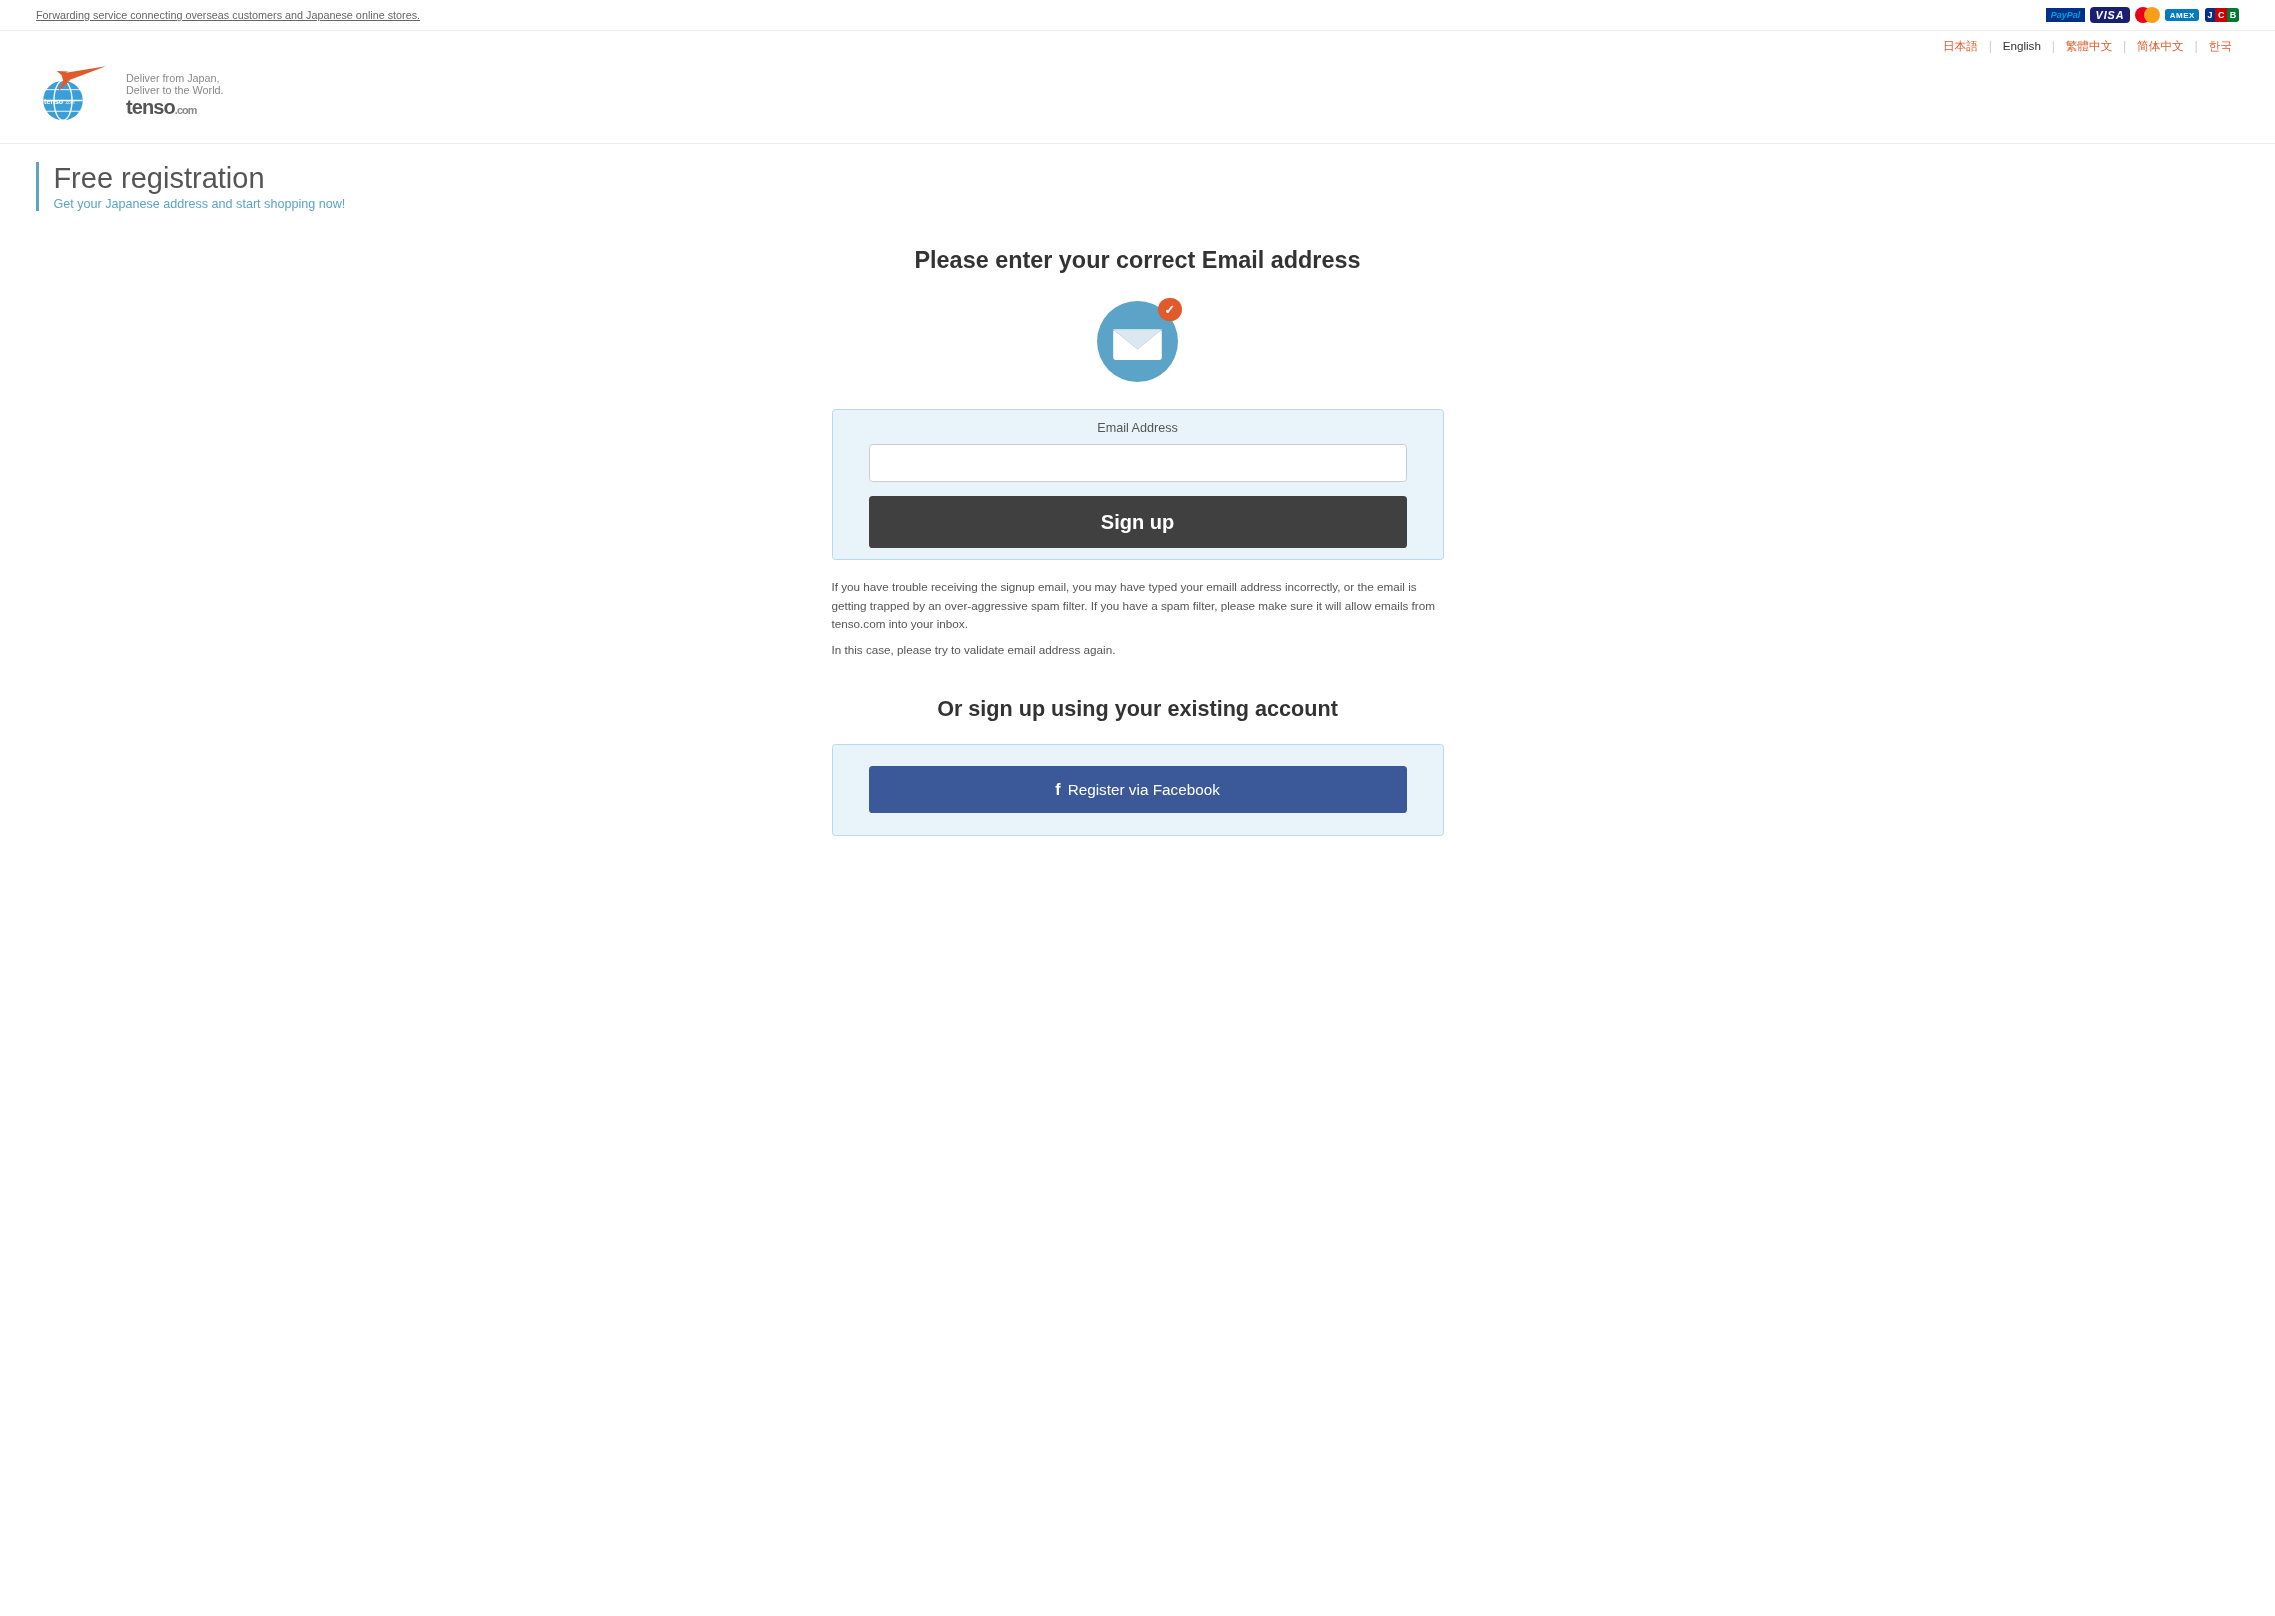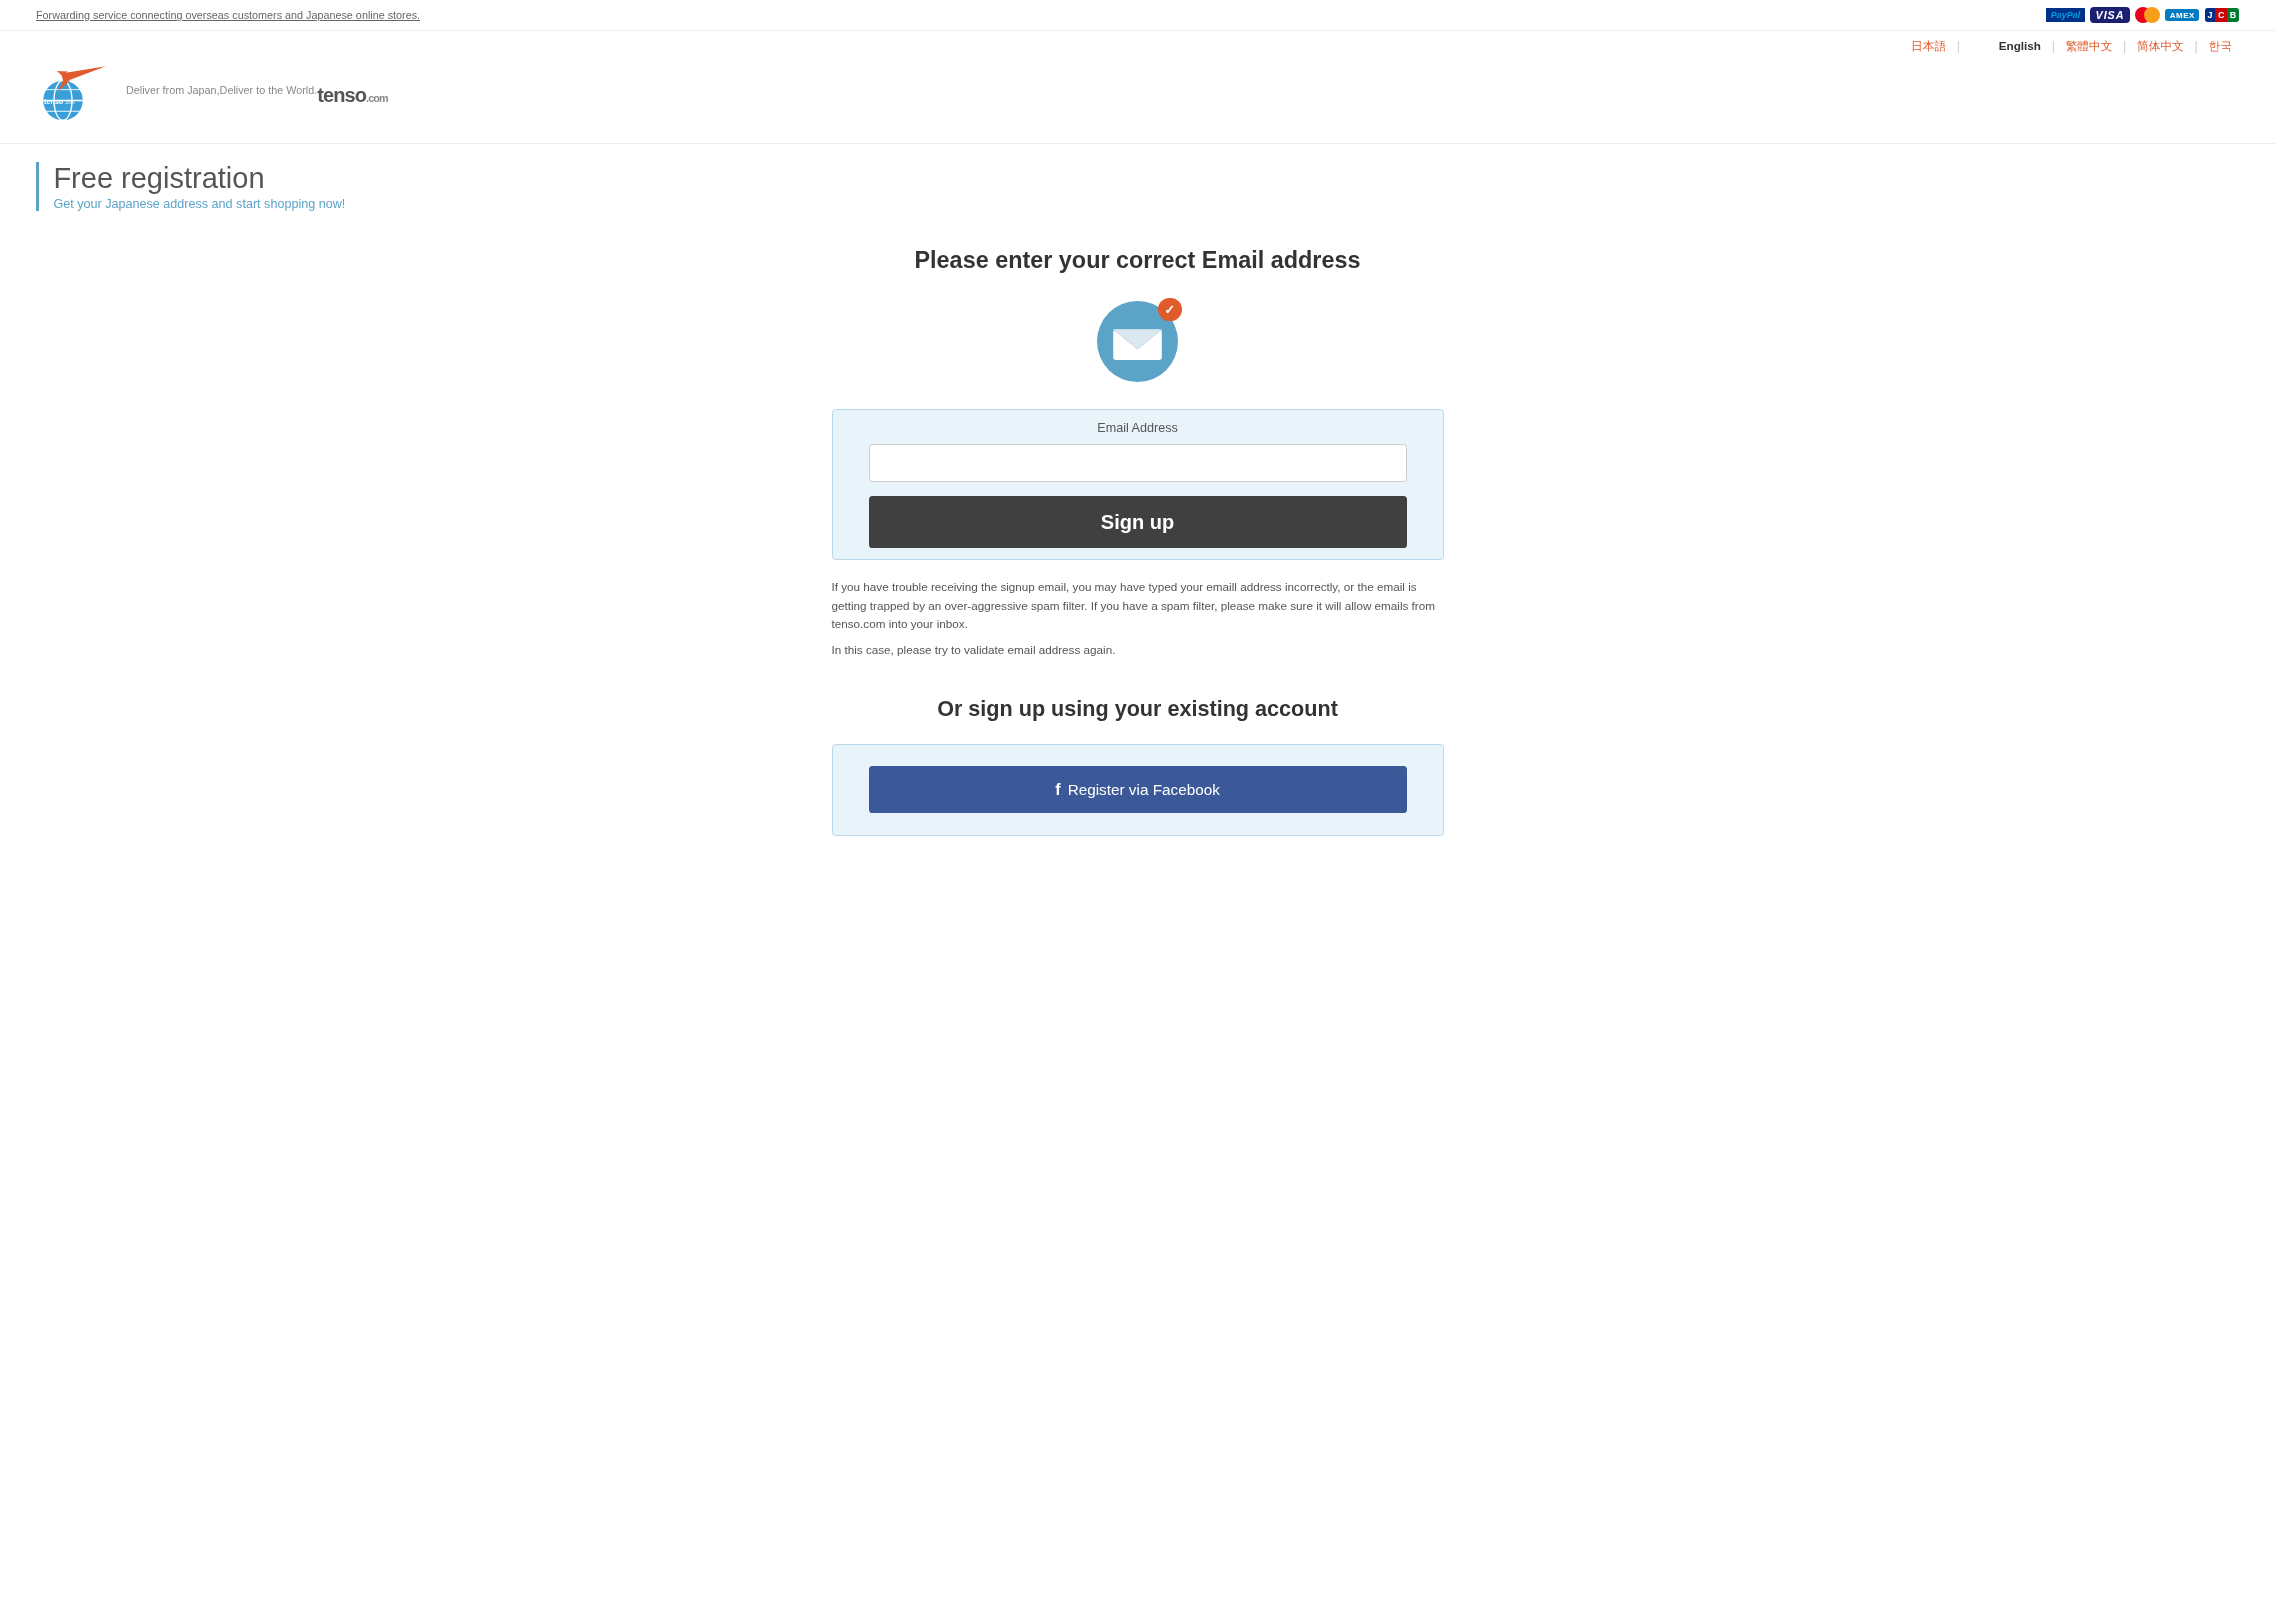--- a/index.html
+++ b/index.html
@@ -77,33 +77,33 @@
       justify-content: flex-end;
       padding: 7.2px 36px 3.6px;
       gap: 0;
     }
     .lang-nav a {
       color: #e05a2b;
       text-decoration: none;
       font-size: 11.7px;
       padding: 0 7.2px;
     }
-    .lang-nav a.active { color: #333; font-weight: bold; margin-left: 28px; }
+    .lang-nav a.active { color: #333; font-weight: normal; }
     .lang-nav .sep { color: #ccc; }
 
     
     .header {
       display: flex;
       align-items: flex-start;
       padding: 9px 36px 18px;
       border-bottom: 0.9px solid #eee;
     }
     .logo-area { display: flex; align-items: center; gap: 9px; }
 
-    .logo-text { display: flex; flex-direction: row; }
+    .logo-text { display: flex; flex-direction: column; }
     .logo-deliver { font-size: 10.8px; color: #888; }
     .logo-name { font-size: 20px; font-weight: bold; color: #555; letter-spacing: -0.9px; }
     .logo-name .dot-com { font-size: 10.8px; color: #888; }
     .page-title { font-size: 29px; color: #555; font-weight: normal; }
     .page-subtitle { font-size: 12.6px; color: #5ba4c8; margin-top: 2px; }
 
     
     .main { max-width: 684px; margin: 0 auto; padding: 18px 36px; }
 
     .section-title {

